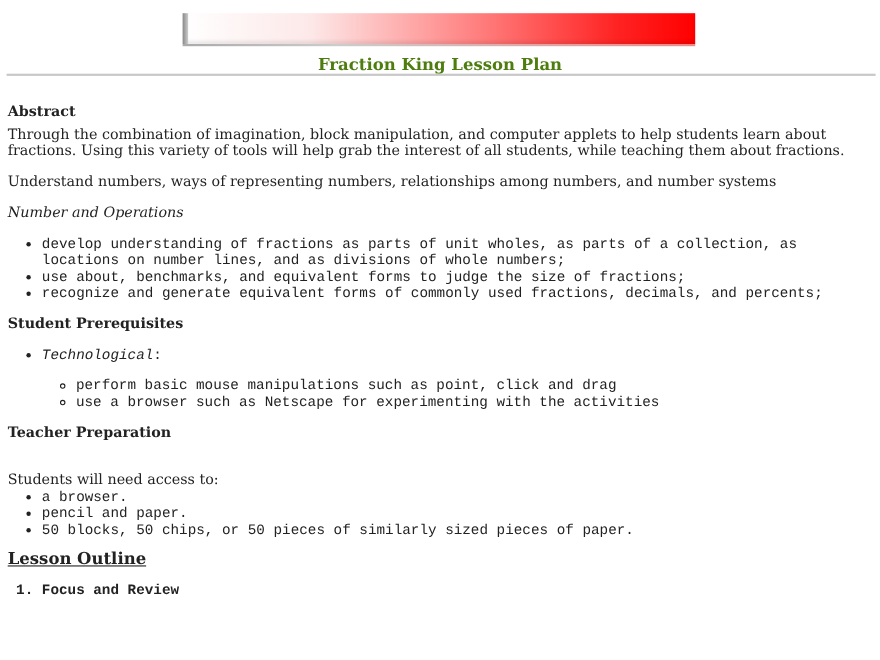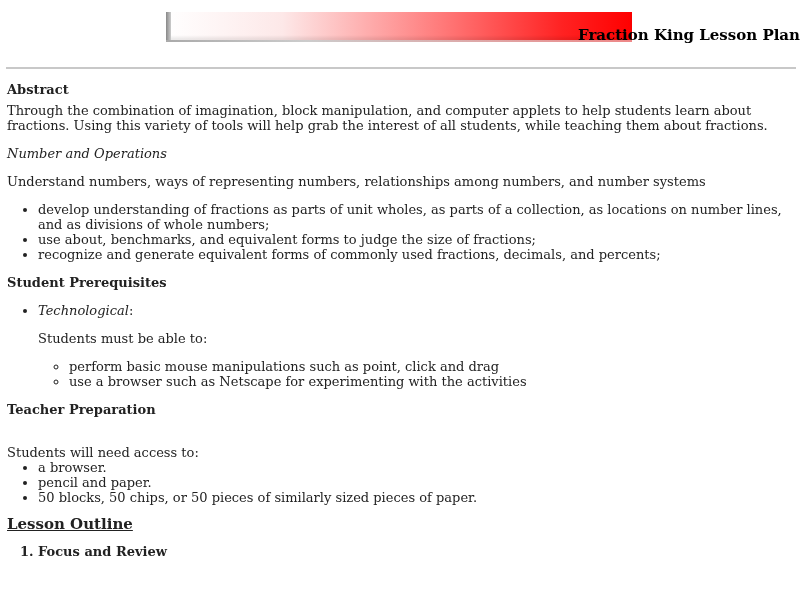--- a/index.html
+++ b/index.html
@@ -16,59 +16,58 @@
   }
   .banner::before {
     content: ""; position: absolute; left: 0; top: 0; width: 5px; height: 100%;
     background: linear-gradient(to right, #888, #ccc);
   }
   .banner::after {
     content: ""; position: absolute; left: 0; bottom: -2px; width: 100%; height: 2px;
     background: linear-gradient(to right, #aaa, #ccc 30%, #e88 100%);
   }
   .title {
-    position: absolute; left: 0; width: 800px; top: 28px;
-    text-align: right; font-weight: bold; font-size: 15px; color: #000000;
+    position: absolute; left: 0; width: 800px; top: 52px;
+    text-align: center; font-weight: bold; font-size: 15px; color: #4d7c0f;
   }
   .hr {
     position: absolute; left: 6px; width: 790px; top: 67px; height: 0;
     border-top: 2px solid #c8c8c8;
   }
-  .content { position: absolute; left: 7px; top: 82px; width: 790px; }
+  .content { position: absolute; left: 7px; top: 94px; width: 790px; }
   .h { font-weight: bold; margin: 0; }
   .p { margin: 0; }
-  ul, ol { margin: 0; padding: 0 0 0 31px; }
+  ul, ol { margin: 0; padding: 0 0 0 31px; font-family: Liberation Mono, monospace; }
   ul li { list-style: disc; }
   ul.circle li { list-style: circle; }
   .u { text-decoration: underline; font-size: 15px; font-weight: bold; text-align: right; }
 </style>
 </head>
 <body>
 
 <div class="banner"></div>
 <div class="title">Fraction King Lesson Plan</div>
 <div class="hr"></div>
 
 <div class="content">
   <div class="h" style="margin-top:0">Abstract</div>
   <div class="p" style="margin-top:6px">Through the combination of imagination, block manipulation, and computer applets to help students learn about fractions. Using this variety of tools will help grab the interest of all students, while teaching them about fractions.</div>
 
+  <div class="p" style="margin-top:13px">Understand numbers, ways of representing numbers, relationships among numbers, and number systems</div>
   <div class="p" style="margin-top:13px"><i>Number and Operations</i></div>
-  <div class="p" style="margin-top:13px">Understand numbers, ways of representing numbers, relationships among numbers, and number systems</div>
   <ul style="margin-top:13px">
     <li>develop understanding of fractions as parts of unit wholes, as parts of a collection, as locations on number lines, and as divisions of whole numbers;</li>
     <li>use about, benchmarks, and equivalent forms to judge the size of fractions;</li>
     <li>recognize and generate equivalent forms of commonly used fractions, decimals, and percents;</li>
   </ul>
 
   <div class="h" style="margin-top:13px">Student Prerequisites</div>
   <ul style="margin-top:13px">
     <li>
       <i>Technological</i><span>:</span>
-      <div style="margin-top:13px">Students must be able to:</div>
       <ul class="circle" style="margin-top:13px">
         <li>perform basic mouse manipulations such as point, click and drag</li>
         <li>use a browser such as Netscape for experimenting with the activities</li>
       </ul>
     </li>
   </ul>
 
   <div class="h" style="margin-top:13px">Teacher Preparation</div>
   <div class="p" style="margin-top:28px">Students will need access to:</div>
   <ul style="">

